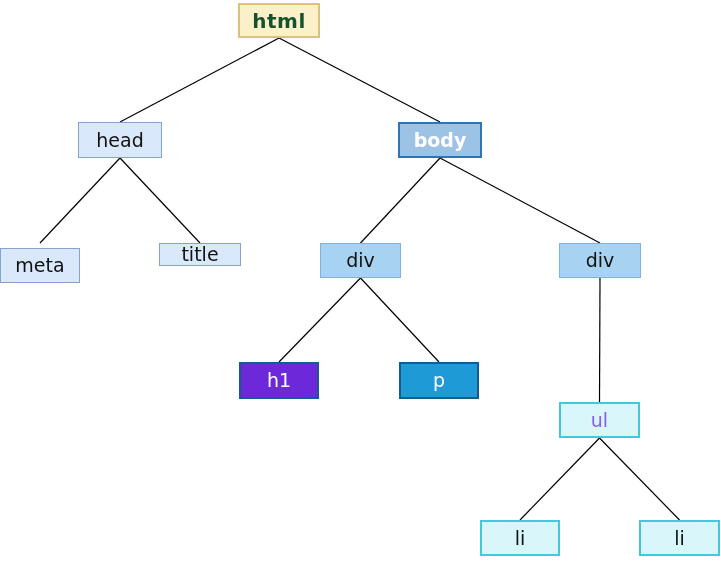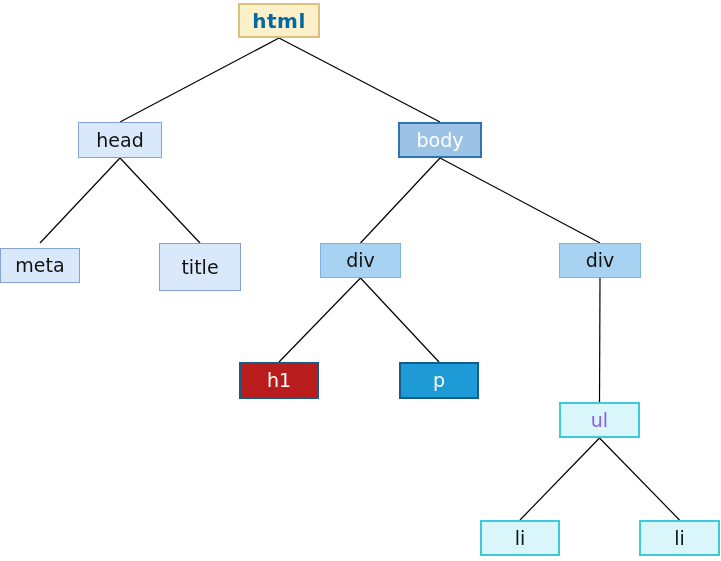--- a/index.html
+++ b/index.html
@@ -41,25 +41,25 @@
       <line x1="120" y1="158" x2="200" y2="243" stroke="#000000" stroke-width="1.2"></line>
       <line x1="440" y1="158" x2="360.5" y2="243" stroke="#000000" stroke-width="1.2"></line>
       <line x1="440" y1="158" x2="600" y2="243" stroke="#000000" stroke-width="1.2"></line>
       <line x1="360.5" y1="278" x2="279" y2="362" stroke="#000000" stroke-width="1.2"></line>
       <line x1="360.5" y1="278" x2="439" y2="362" stroke="#000000" stroke-width="1.2"></line>
       <line x1="600" y1="278" x2="599.5" y2="402" stroke="#000000" stroke-width="1.2"></line>
       <line x1="599.5" y1="438" x2="520" y2="520" stroke="#000000" stroke-width="1.2"></line>
       <line x1="599.5" y1="438" x2="679.5" y2="520" stroke="#000000" stroke-width="1.2"></line>
     </svg>
 
-  <div class="node root" style="left: 238px; top: 3px; width: 82px; height: 35px; background: rgb(252, 240, 203); border-color: rgb(220, 193, 124); border-width: 2px; color: #0369a1; font-weight: bold;">html</div>
+  <div class="node root" style="left: 238px; top: 3px; width: 82px; height: 35px; background: rgb(252, 240, 203); border-color: rgb(220, 193, 124); border-width: 2px; color: #14532d; font-weight: bold;">html</div>
   <div class="node" style="left: 78px; top: 122px; width: 84px; height: 36px; background: rgb(218, 232, 251); border-color: rgb(133, 163, 206); border-width: 1px; color: rgb(17, 17, 17); font-weight: normal;">head</div>
-  <div class="node" style="left: 398px; top: 122px; width: 84px; height: 36px; background: rgb(156, 194, 229); border-color: rgb(46, 117, 182); border-width: 2px; color: rgb(255, 255, 255); font-weight: normal;">body</div>
+  <div class="node" style="left: 398px; top: 122px; width: 84px; height: 36px; background: rgb(156, 194, 229); border-color: rgb(46, 117, 182); border-width: 2px; color: rgb(255, 255, 255); font-weight: bold;">body</div>
   <div class="node" style="left: 0px; top: 248px; width: 80px; height: 35px; background: rgb(218, 232, 251); border-color: rgb(133, 163, 206); border-width: 1px; color: rgb(17, 17, 17); font-weight: normal;">meta</div>
-  <div class="node" style="left: 159px; top: 243px; width: 82px; height: 48px; background: rgb(218, 232, 251); border-color: rgb(133, 163, 206); border-width: 1px; color: rgb(17, 17, 17); font-weight: normal;">title</div>
+  <div class="node" style="left: 159px; top: 243px; width: 82px; height: 23px; background: rgb(218, 232, 251); border-color: rgb(133, 163, 206); border-width: 1px; color: rgb(17, 17, 17); font-weight: normal;">title</div>
   <div class="node" style="left: 320px; top: 243px; width: 81px; height: 35px; background: rgb(168, 210, 242); border-color: rgb(127, 178, 220); border-width: 1px; color: rgb(17, 17, 17); font-weight: normal;">div</div>
   <div class="node" style="left: 559px; top: 243px; width: 82px; height: 35px; background: rgb(168, 210, 242); border-color: rgb(127, 178, 220); border-width: 1px; color: rgb(17, 17, 17); font-weight: normal;">div</div>
-  <div class="node" style="left: 239px; top: 362px; width: 80px; height: 37px; background: #b91c1c; border-color: rgb(21, 92, 138); border-width: 2px; color: rgb(255, 255, 255); font-weight: normal;">h1</div>
+  <div class="node" style="left: 239px; top: 362px; width: 80px; height: 37px; background: #6d28d9; border-color: rgb(21, 92, 138); border-width: 2px; color: rgb(255, 255, 255); font-weight: normal;">h1</div>
   <div class="node" style="left: 399px; top: 362px; width: 80px; height: 37px; background: rgb(30, 155, 215); border-color: rgb(21, 92, 138); border-width: 2px; color: rgb(255, 255, 255); font-weight: normal;">p</div>
   <div class="node" style="left: 559px; top: 402px; width: 81px; height: 36px; background: rgb(217, 247, 250); border-color: rgb(63, 201, 217); border-width: 2px; color: #8b5cf6; font-weight: normal;">ul</div>
   <div class="node" style="left: 480px; top: 520px; width: 80px; height: 36px; background: rgb(217, 247, 250); border-color: rgb(63, 201, 217); border-width: 2px; color: rgb(17, 17, 17); font-weight: normal;">li</div>
   <div class="node" style="left: 639px; top: 520px; width: 81px; height: 36px; background: rgb(217, 247, 250); border-color: rgb(63, 201, 217); border-width: 2px; color: rgb(17, 17, 17); font-weight: normal;">li</div>
 </div>
 
 </body></html>

